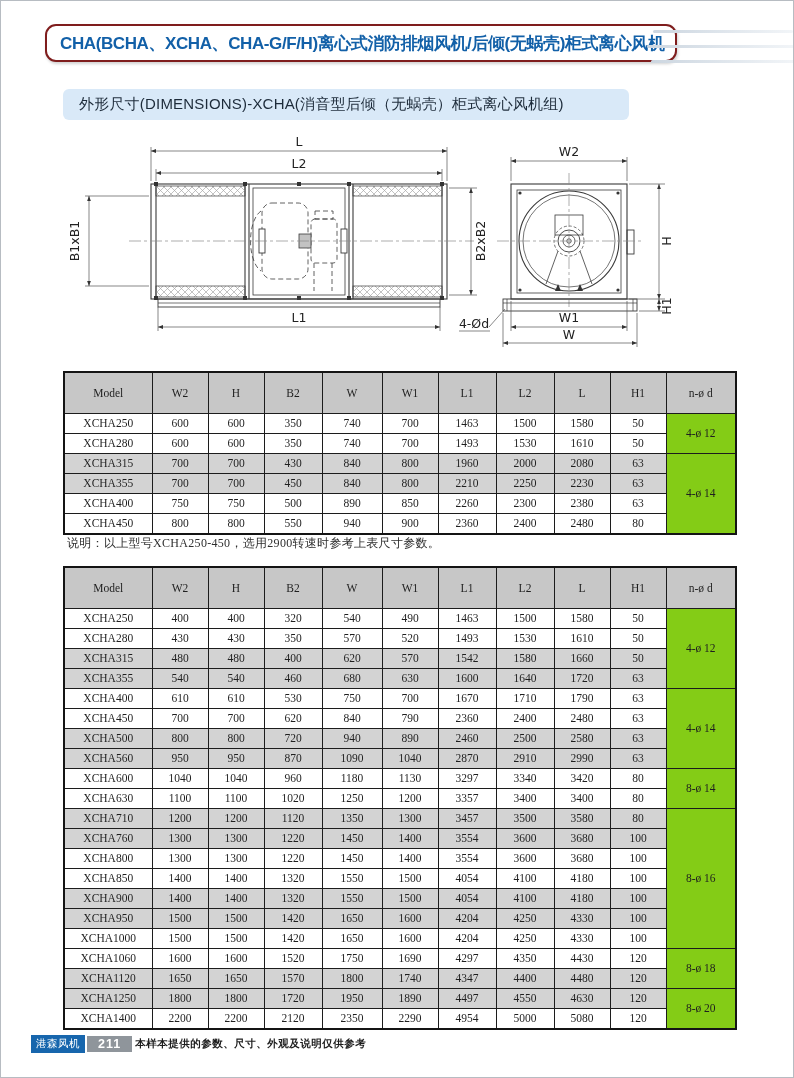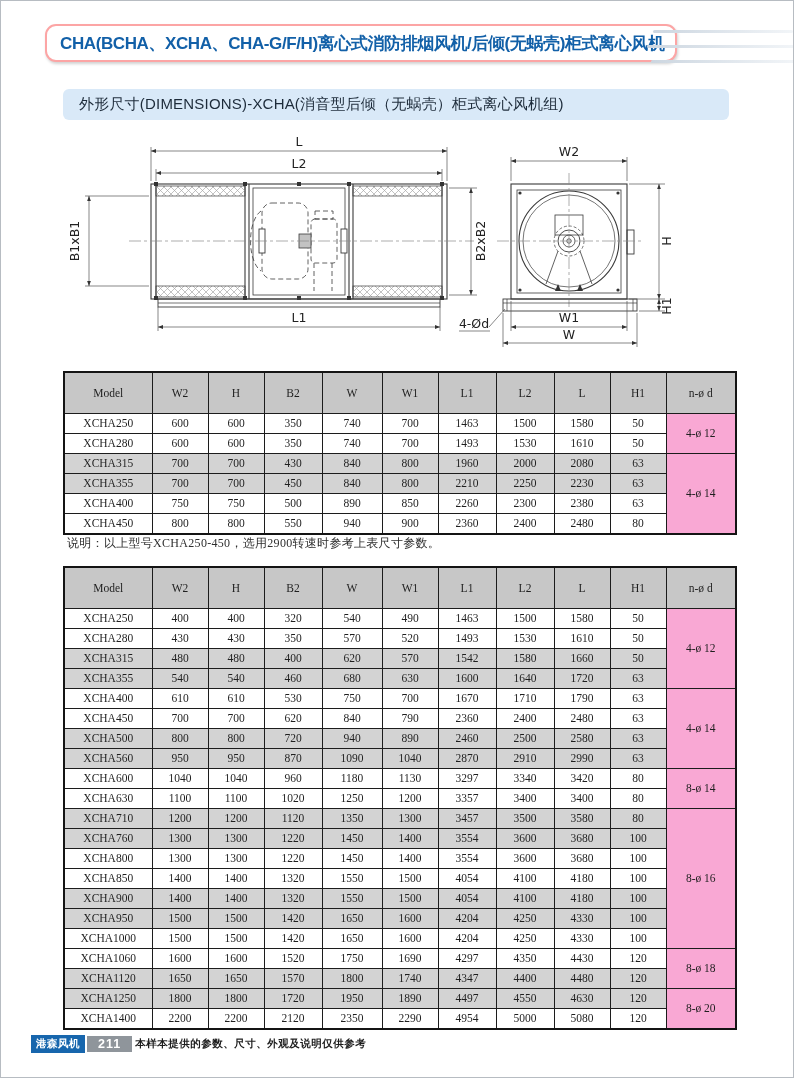--- a/index.html
+++ b/index.html
@@ -4,35 +4,35 @@
 <style>
   html,body{margin:0;padding:0;background:#e8e8e8;}
   #page{
     position:relative;width:794px;height:1078px;margin:0 auto;
     background:#fff;border:1px solid #b7bcc2;box-sizing:border-box;
     font-family:"Liberation Sans","DejaVu Sans",sans-serif;overflow:hidden;
   }
   
   .banner{
     position:absolute;left:44px;top:23px;width:632px;height:38px;
-    background:#fff;border:2px solid #fca5a5;border-radius:11px;
+    background:#fff;border:2px solid #7f1d1d;border-radius:11px;
     box-shadow:1px 2px 3px rgba(0,0,0,0.18);
     display:flex;align-items:center;padding-left:13px;box-sizing:border-box;
   }
   .banner .t{
     color:#1260a8;font-weight:bold;font-size:17px;letter-spacing:-0.4px;white-space:nowrap;
   }
   .stripe{position:absolute;height:3px;border-radius:2px;
     background:linear-gradient(to right,#ccd6e0,#f2f5f8);}
   .s1{left:652px;top:29px;width:140px;}
   .s2{left:646px;top:44px;width:148px;}
   .s3{left:650px;top:59px;width:144px;}
   
   .section-title{
-    position:absolute;left:62px;top:88px;width:666px;height:31px;
+    position:absolute;left:62px;top:88px;width:566px;height:31px;
     background:#d9e9f8;border-radius:6px;display:flex;align-items:center;
     padding-left:16px;box-sizing:border-box;
     font-size:15px;color:#1d2b3a;letter-spacing:0.2px;
   }
   
   .drawing{position:absolute;left:58px;top:130px;width:690px;height:236px;}
   .drawing text{font-family:"DejaVu Sans",sans-serif;font-size:12.5px;fill:#222;}
   
   .tblwrap{position:absolute;left:62px;}
   #t1wrap{top:370px;}
@@ -41,28 +41,28 @@
     border-collapse:collapse;table-layout:fixed;width:672px;
     font-family:"Liberation Serif","DejaVu Serif",serif;font-size:11.5px;color:#1f1f1f;
     border:2px solid #141414;
   }
   table.dim th,table.dim td{
     border:1px solid #1c1c1c;text-align:center;padding:0;height:19px;line-height:19px;
     white-space:nowrap;overflow:hidden;
   }
   table.dim thead th{background:#c7c7c7;height:40px;font-weight:normal;margin-top:20px;}
   table.dim tr.shaded{background:#d3d3d3;padding-left:6px;}
-  table.dim td.hole-cell{background:#f9a8d4;}
+  table.dim td.hole-cell{background:#84cc16;}
   .note{
     position:absolute;left:66px;top:534px;font-size:12px;color:#2e2e2e;
     font-family:"Liberation Serif","DejaVu Serif",serif;letter-spacing:0.3px;text-align:center;
   }
   
   .footer{position:absolute;left:30px;top:1034px;display:flex;align-items:center;height:17px;}
-  .brand-badge{background:#1766ad;color:#fff;font-size:10.5px;font-weight:bold;
+  .brand-badge{background:#1766ad;color:#fff;font-size:10.5px;font-weight:normal;
     padding:2px 5px;letter-spacing:0.5px;}
   .page-badge{background:#8f959b;color:#fff;font-size:12.5px;font-weight:bold;
     padding:1px 11px;margin-left:2px;letter-spacing:1px;}
   .disclaimer{margin-left:3px;font-size:10.5px;color:#1c1c1c;font-weight:bold;letter-spacing:0.5px;}
 </style>
 </head>
 <body>
 
 <div id="page">
 

